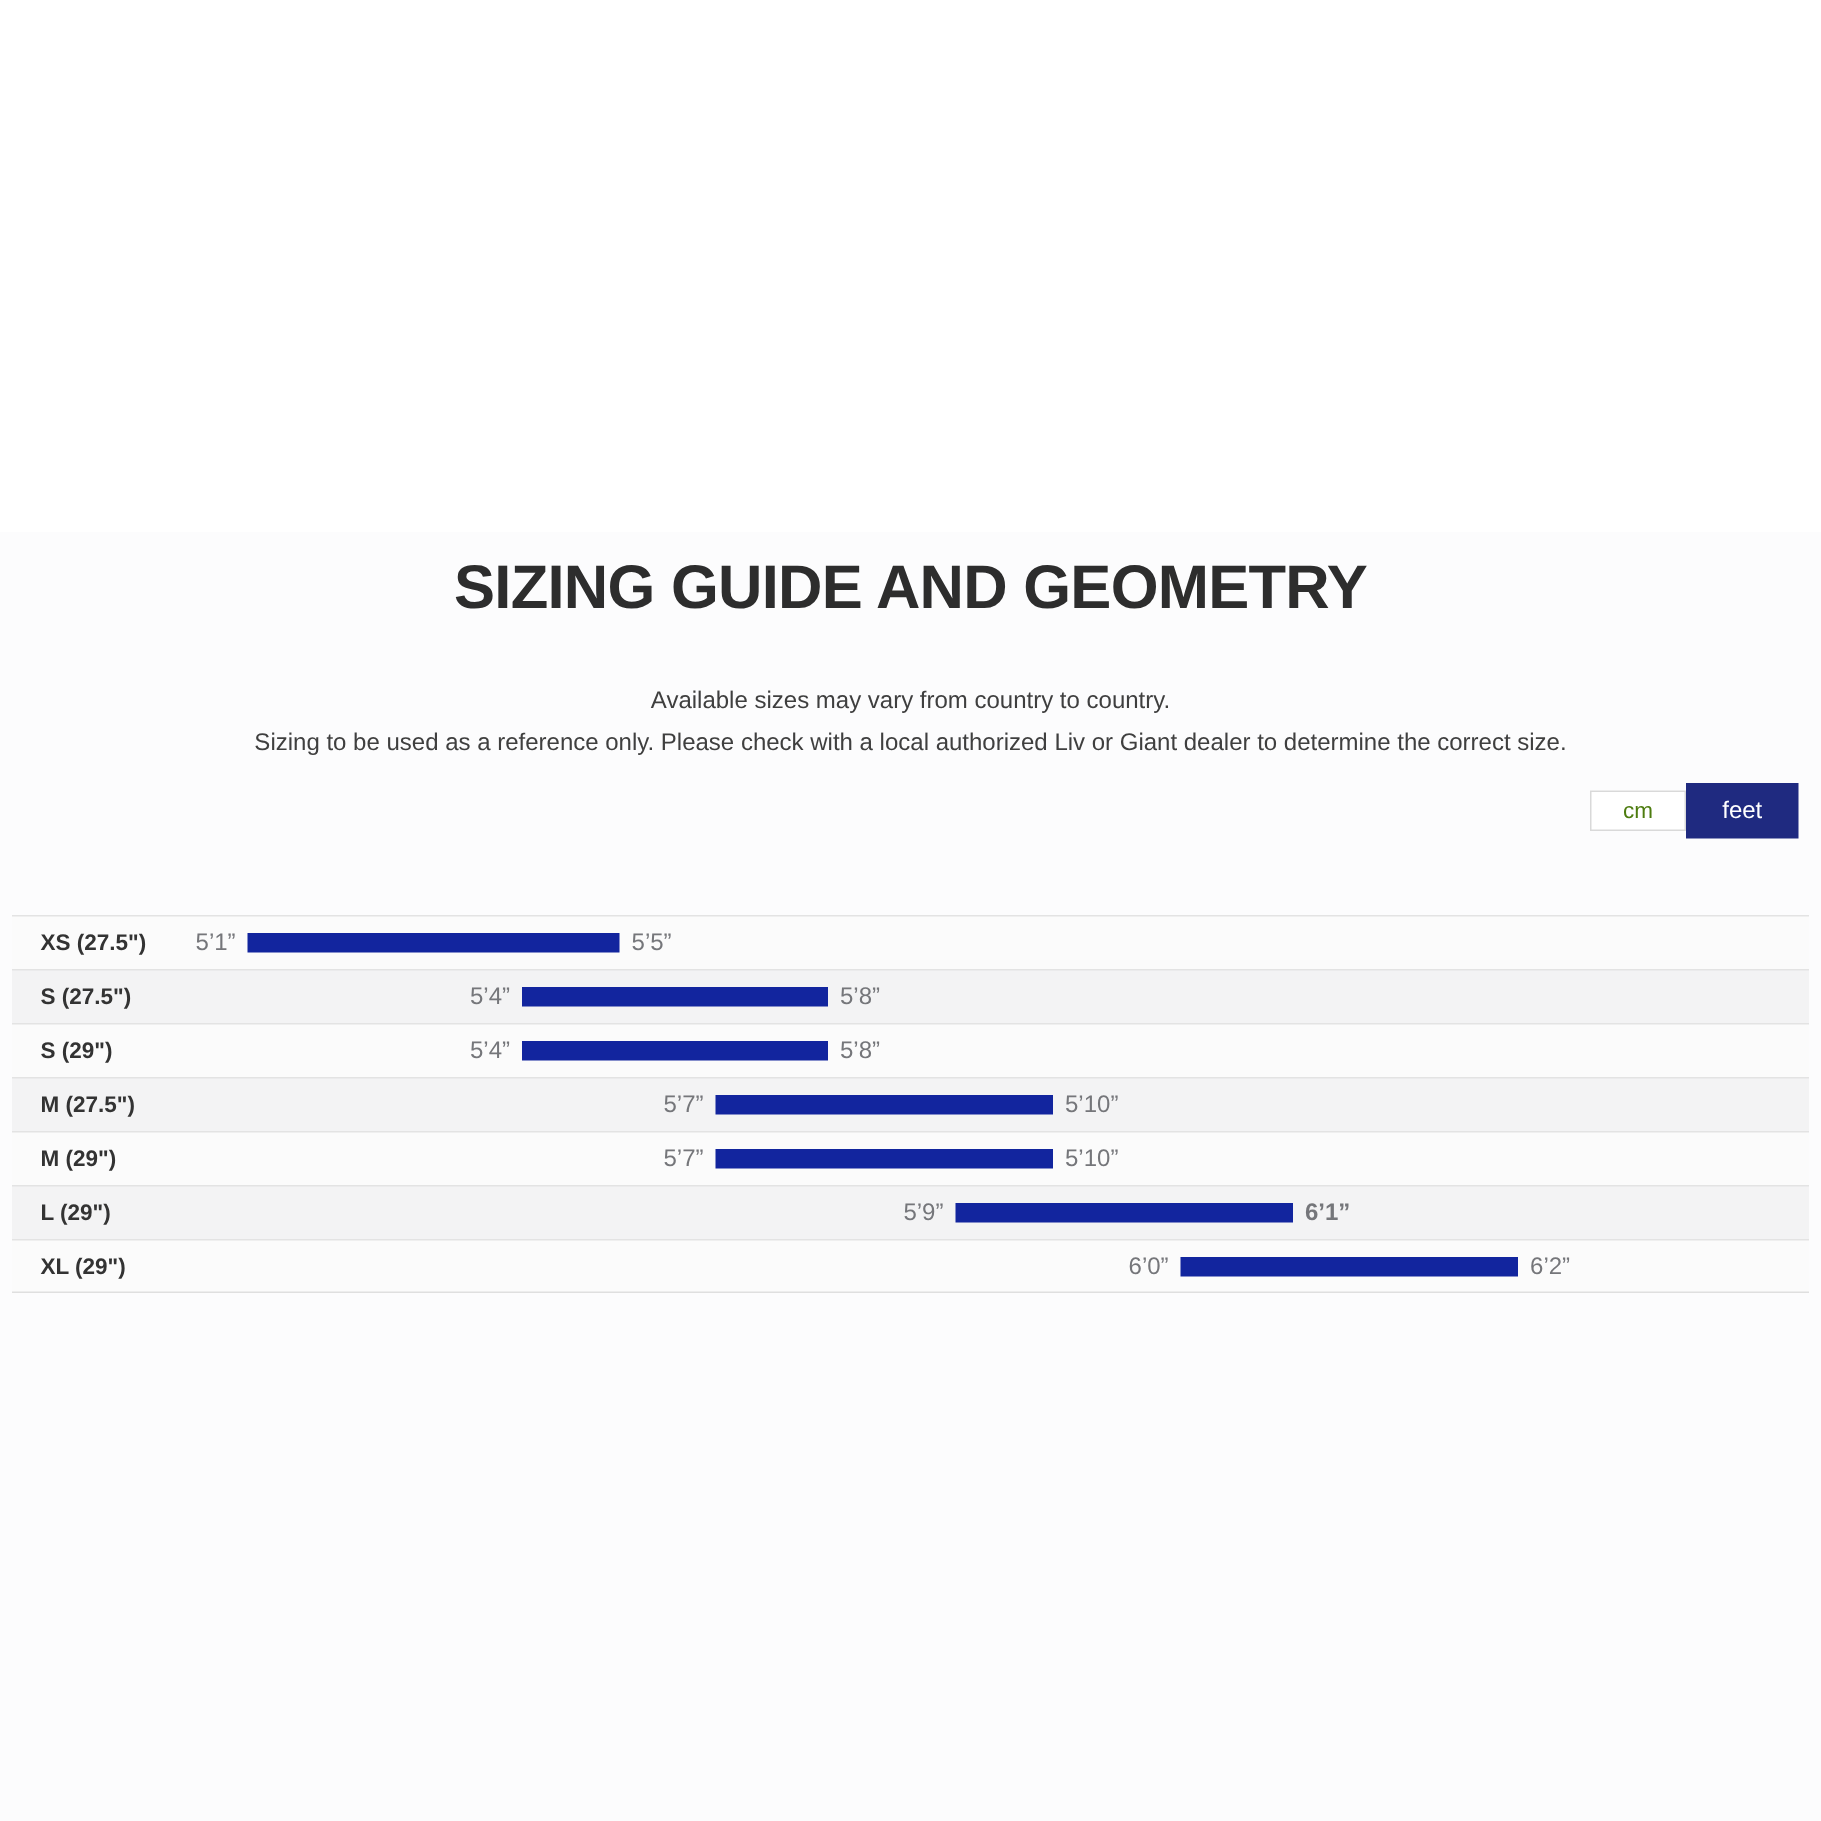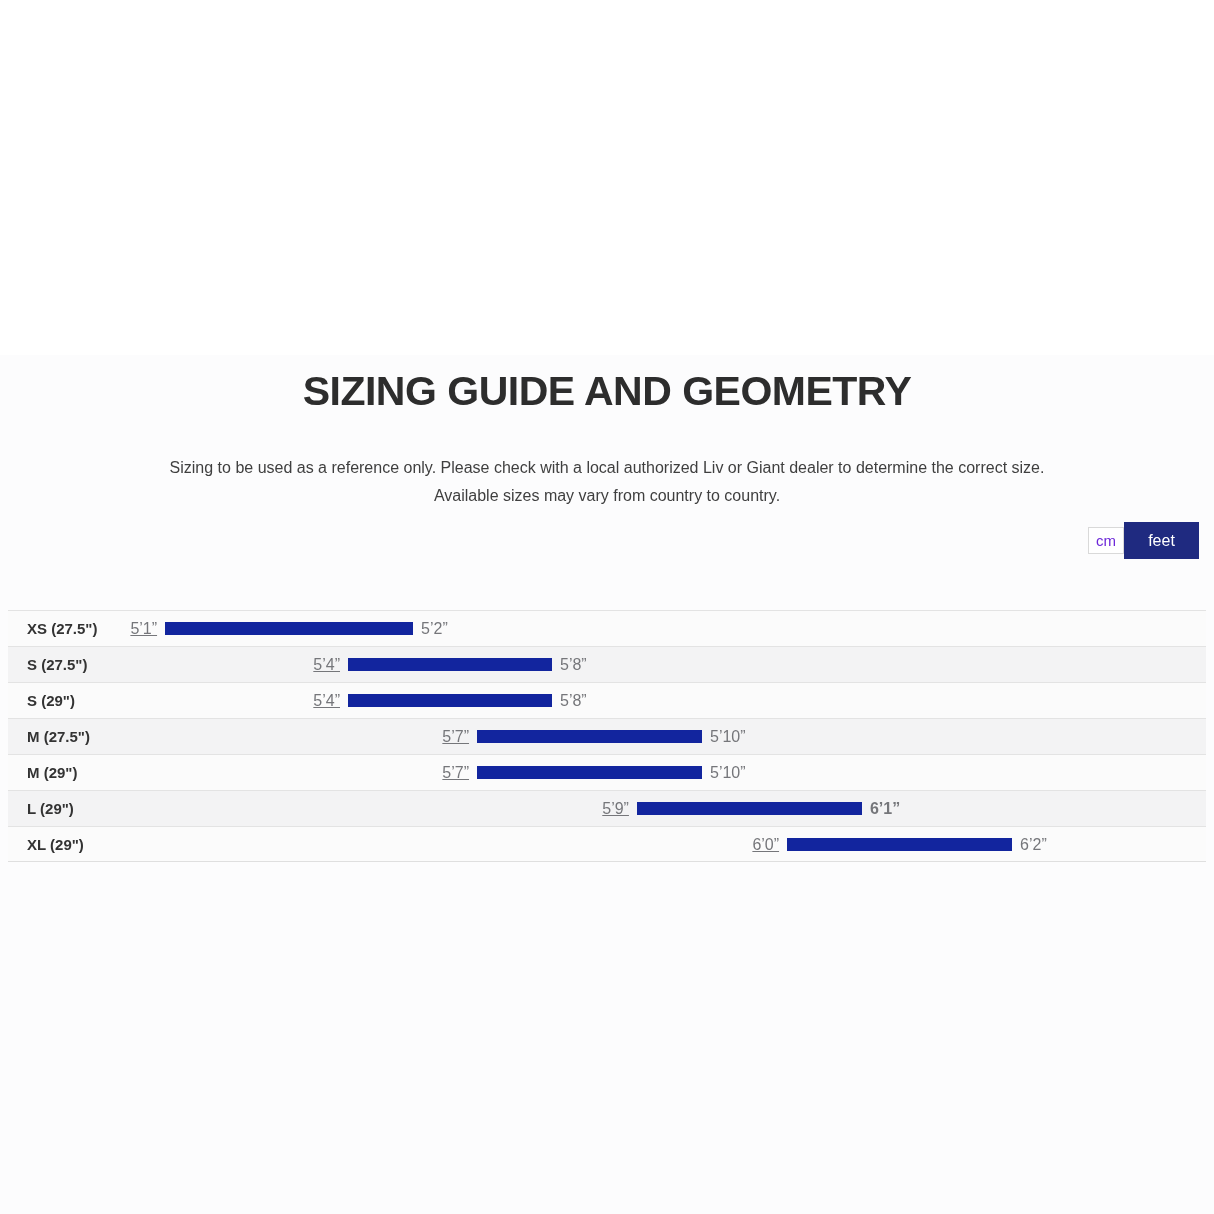--- a/index.html
+++ b/index.html
@@ -30,24 +30,24 @@
   }
   .toggle-wrap {
     margin-top: 12px;
     padding-right: 15px;
     display: flex;
     justify-content: flex-end;
     align-items: center;
     height: 37px;
   }
   .btn-cm {
-    width: 36px; height: 27px;
+    width: 64px; height: 27px;
     background: #ffffff;
     border: 1px solid #d9d9d9;
-    color: #6d28d9;
+    color: #4d7c0f;
     font-size: 15px;
     font-family: "Liberation Sans", sans-serif;
     cursor: pointer;
   }
   .btn-feet {
     width: 75px; height: 37px;
     background: #1f2a80;
     border: none;
     color: #ffffff;
     font-size: 16px;
@@ -80,46 +80,46 @@
     background: #12259e;
   }
   .range-from, .range-to {
     position: absolute;
     top: 0;
     line-height: 35px;
     font-size: 16px;
     color: #75767a;
     white-space: nowrap;
   }
-  .range-from { padding-right: 8px; text-decoration: underline; }
+  .range-from { padding-right: 8px; }
   .range-to   { padding-left: 8px; }
 </style>
 </head>
 <body>
 
 <div class="section">
 
   <h1 class="title">SIZING GUIDE AND GEOMETRY</h1>
 
   <div class="note">
+    <div>Available sizes may vary from country to country.</div>
     <div>Sizing to be used as a reference only. Please check with a local authorized Liv or Giant dealer to determine the correct size.</div>
-    <div>Available sizes may vary from country to country.</div>
   </div>
 
   <div class="toggle-wrap">
     <button class="btn-cm">cm</button>
     <button class="btn-feet">feet</button>
   </div>
 
   <div class="chart">
       <div class="row">
         <span class="size-label">XS (27.5")</span>
         <span class="range-from" style="right: 86.89%;">5’1”</span>
         <span class="range-bar" style="left: 13.11%; width: 20.7%; background: rgb(18, 37, 158);"></span>
-        <span class="range-to" style="left: 33.81%;">5’2”</span>
+        <span class="range-to" style="left: 33.81%;">5’5”</span>
       </div>
       <div class="row">
         <span class="size-label">S (27.5")</span>
         <span class="range-from" style="right: 71.62%;">5’4”</span>
         <span class="range-bar" style="left: 28.38%; width: 17.03%; background: rgb(18, 37, 158);"></span>
         <span class="range-to" style="left: 45.41%;">5’8”</span>
       </div>
       <div class="row">
         <span class="size-label">S (29")</span>
         <span class="range-from" style="right: 71.62%;">5’4”</span>

